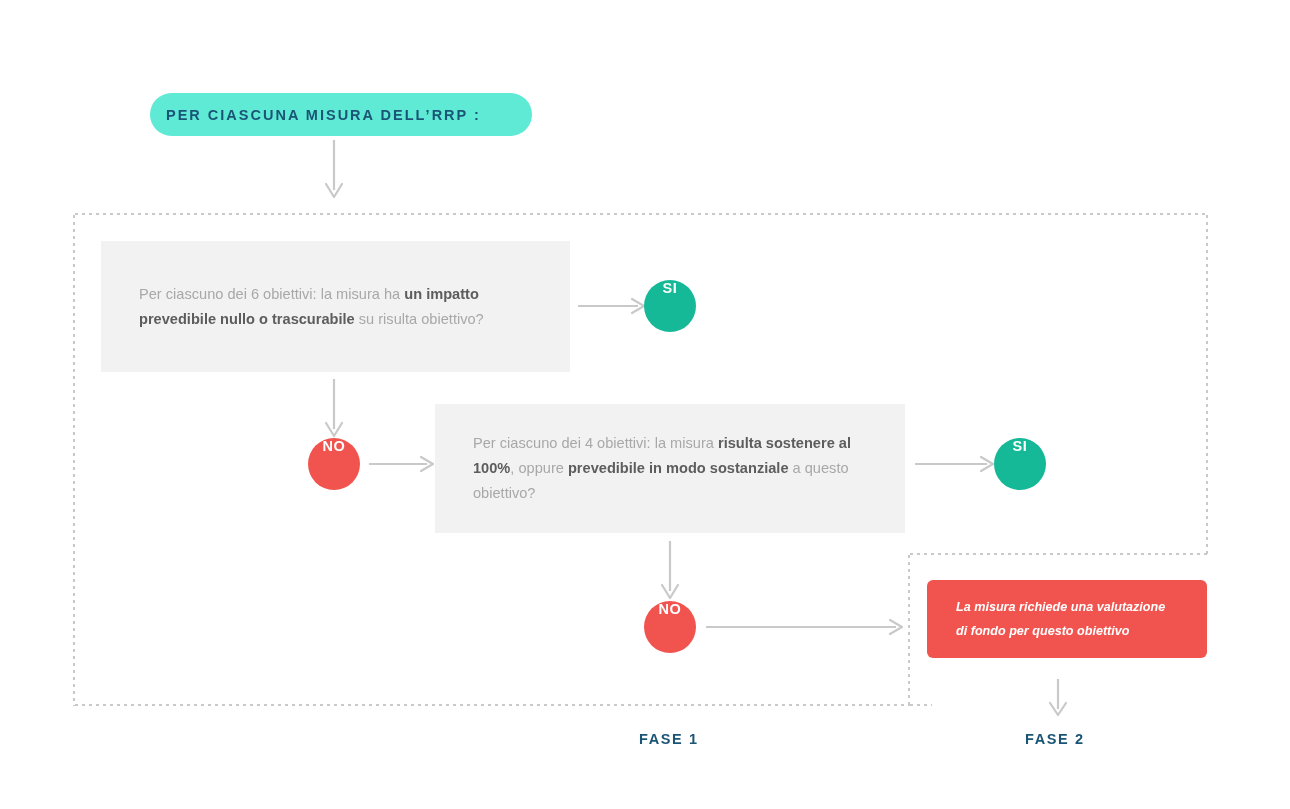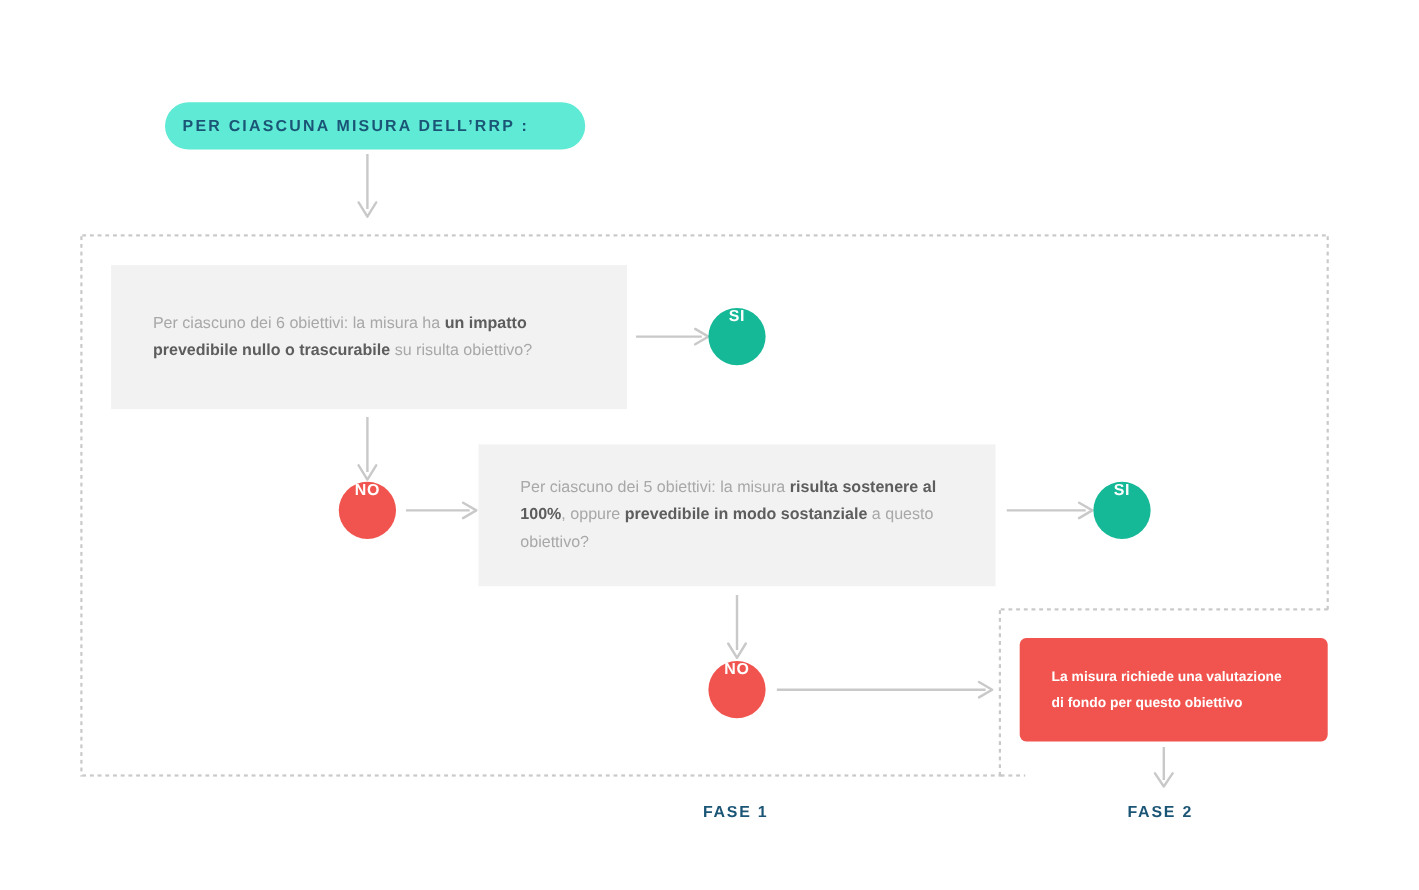--- a/index.html
+++ b/index.html
@@ -167,21 +167,21 @@
 
   <div class="arrow" style="left:369px;top:454px;">
     <svg width="68" height="20" viewBox="0 0 68 20">
       <line x1="0" y1="10" x2="58" y2="10" stroke="#c9c9c9" stroke-width="2.2"></line>
       <polyline points="52,3 64,10 52,17" fill="none" stroke="#c9c9c9" stroke-width="2.2" stroke-linecap="round" stroke-linejoin="round"></polyline>
     </svg>
   </div>
 
   <div class="qcard" style="left:435px;top:404px;width:470px;height:129px;">
     <div class="qtext">
-      <span>Per ciascuno dei 5 obiettivi: la misura </span><b>risulta sostenere al 100%</b><span>, oppure </span><b>prevedibile in modo sostanziale</b><span> a questo obiettivo?</span>
+      <span>Per ciascuno dei 4 obiettivi: la misura </span><b>risulta sostenere al 100%</b><span>, oppure </span><b>prevedibile in modo sostanziale</b><span> a questo obiettivo?</span>
     </div>
   </div>
 
   <div class="arrow" style="left:915px;top:454px;">
     <svg width="82" height="20" viewBox="0 0 82 20">
       <line x1="0" y1="10" x2="72" y2="10" stroke="#c9c9c9" stroke-width="2.2"></line>
       <polyline points="66,3 78,10 66,17" fill="none" stroke="#c9c9c9" stroke-width="2.2" stroke-linecap="round" stroke-linejoin="round"></polyline>
     </svg>
   </div>
 
@@ -200,21 +200,21 @@
     <span>NO</span>
   </div>
 
   <div class="arrow" style="left:706px;top:617px;">
     <svg width="200" height="20" viewBox="0 0 200 20">
       <line x1="0" y1="10" x2="190" y2="10" stroke="#c9c9c9" stroke-width="2.2"></line>
       <polyline points="184,3 196,10 184,17" fill="none" stroke="#c9c9c9" stroke-width="2.2" stroke-linecap="round" stroke-linejoin="round"></polyline>
     </svg>
   </div>
 
-  <div class="result" style="left:927px;top:580px;width:280px;height:94px;">
+  <div class="result" style="left:927px;top:580px;width:280px;height:78px;font-style:italic;">
     <div class="result-text">
       <span>La misura richiede una valutazione</span><br>
       <span>di fondo per questo  obiettivo</span>
     </div>
   </div>
 
   <div class="arrow" style="left:1046px;top:679px;">
     <svg width="24" height="40" viewBox="0 0 24 40">
       <line x1="12" y1="0" x2="12" y2="30" stroke="#c9c9c9" stroke-width="2.2"></line>
       <polyline points="4,24 12,36 20,24" fill="none" stroke="#c9c9c9" stroke-width="2.2" stroke-linecap="round" stroke-linejoin="round"></polyline>

